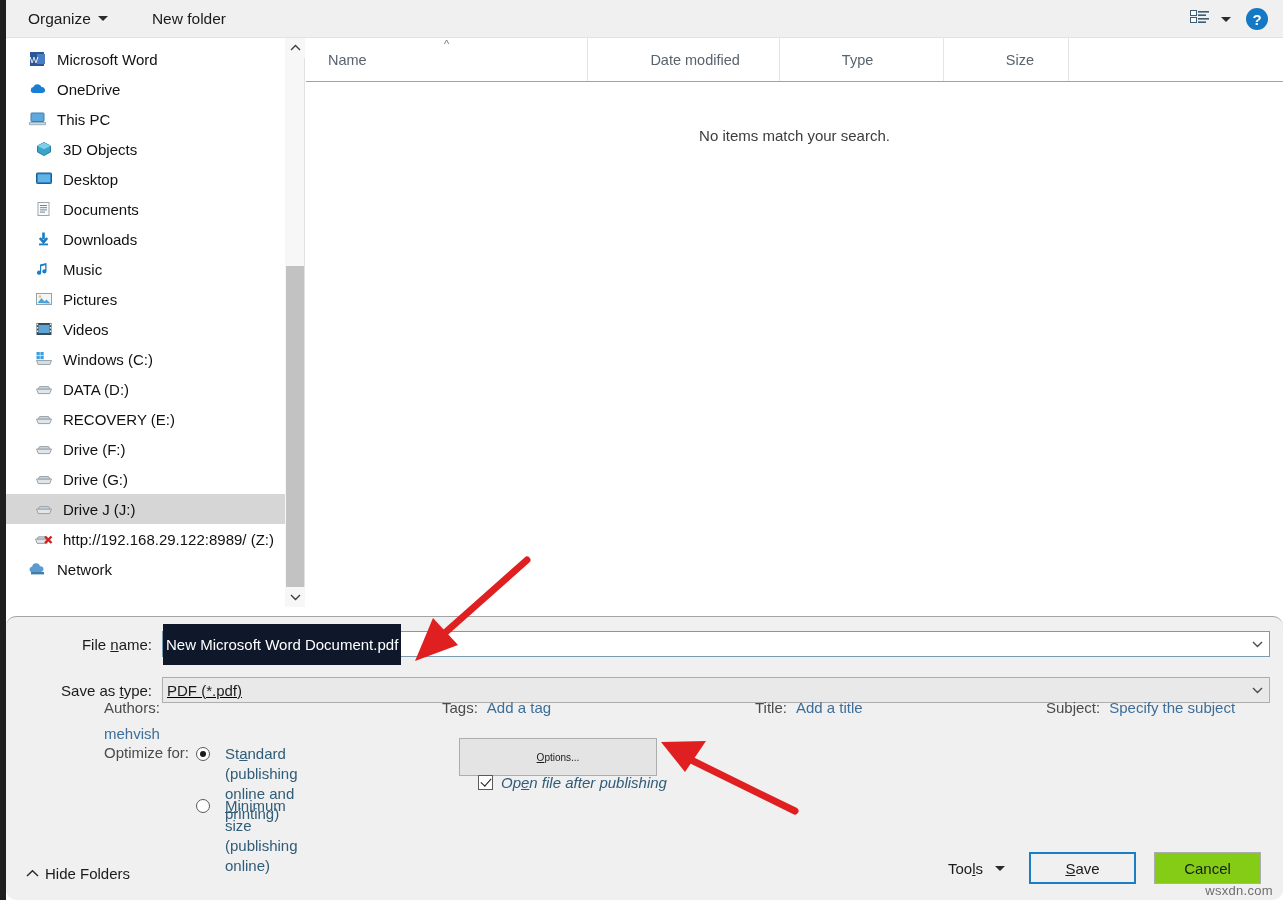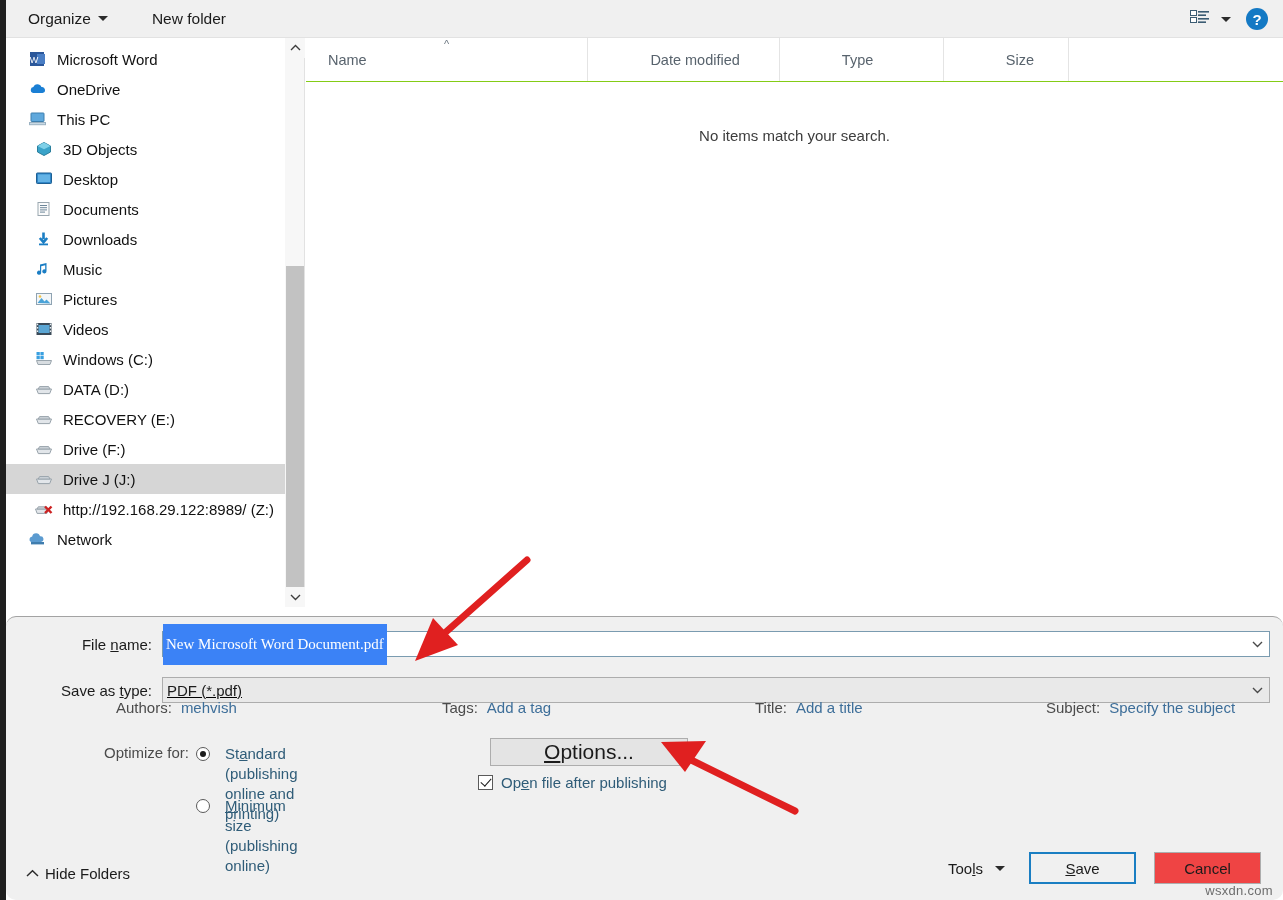--- a/index.html
+++ b/index.html
@@ -115,21 +115,21 @@
     font-size: 15px; color: #1b1b1b;
   }
   .combo {
     position: relative; flex: 1; margin-right: 13px; height: 26px;
     display: flex; align-items: center;
   }
   .combo.filename { background: #ffffff; border: 1px solid #7a9bb0; }
   .combo.filetype { background: #e9e9e9; border: 1px solid #adadad; text-decoration: underline; }
   .combo-val { padding-left: 4px; font-size: 15px; color: #1b1b1b; }
   .combo.filename .combo-val {
-    background: #3b82f6; color: #ffffff; padding: 12px 3px; font-family: Liberation Serif, serif;
+    background: #0f172a; color: #ffffff; padding: 12px 3px;
   }
   .combo-arrow {
     position: absolute; right: 0; top: 0; width: 24px; height: 24px;
     display: flex; align-items: center; justify-content: center;
   }
 
   
   .meta-row {
     position: absolute; left: 0; right: 0; top: 82px; height: 26px;
   }
@@ -155,40 +155,40 @@
   .radio.on::after {
     content: ''; position: absolute; left: 3px; top: 3px;
     width: 6px; height: 6px; border-radius: 50%; background: #1b1b1b;
   }
   .radio-text {
     font-size: 15px; color: #2f5c78; line-height: 20px; max-width: 190px;
   }
   .acc { text-decoration: underline; }
 
   .options-btn {
-    position: absolute; left: 484px; top: 738px; width: 198px; height: 28px;
+    position: absolute; left: 453px; top: 738px; width: 198px; height: 38px;
     background: #e4e4e4; border: 1px solid #adadad;
     display: flex; align-items: center; justify-content: center;
-    font-size: 21px; color: #1b1b1b; cursor: default;
+    font-size: 10px; color: #1b1b1b; cursor: default;
   }
   .openfile-row {
     position: absolute; left: 472px; top: 774px;
     display: flex; align-items: center; gap: 8px;
   }
   .checkbox {
     width: 15px; height: 15px; background: #fff; border: 1px solid #5a5a5a;
     position: relative; flex: 0 0 15px;
   }
   .checkbox.on::after {
     content: ''; position: absolute; left: 4px; top: 0px;
     width: 5px; height: 9px;
     border: solid #1b1b1b; border-width: 0 1.6px 1.6px 0;
     transform: rotate(42deg);
   }
-  .openfile-lbl { font-size: 15px; color: #2f5c78; }
+  .openfile-lbl { font-size: 15px; color: #2f5c78; font-style: italic; }
 
   
   .hide-folders {
     position: absolute; left: 20px; bottom: 18px;
     display: flex; align-items: center; gap: 6px;
     font-size: 15px; color: #1b1b1b; cursor: default;
   }
   .footer-btns {
     position: absolute; right: 22px; bottom: 16px;
     display: flex; align-items: center; gap: 18px;
@@ -196,21 +196,21 @@
   .tools-btn {
     display: flex; align-items: center; gap: 12px;
     font-size: 15px; color: #1b1b1b; cursor: default; margin-right: 6px;
   }
   .btn {
     width: 107px; height: 32px;
     display: flex; align-items: center; justify-content: center;
     font-size: 15px; color: #1b1b1b; cursor: default;
   }
   .btn.save   { background: #f0f0f0; border: 2px solid #1a7ec2; }
-  .btn.cancel { background: #ef4444; border: 1px solid #adadad; justify-content: center; }
+  .btn.cancel { background: #84cc16; border: 1px solid #adadad; justify-content: center; }
 
   .watermark {
     position: absolute; right: 10px; bottom: 2px;
     font-size: 13px; color: #6e6e6e; letter-spacing: .3px;
   }
 
   .arrow-layer {
     position: absolute; left: 0; top: 0; width: 1283px; height: 900px;
     pointer-events: none;
   }
@@ -381,20 +381,29 @@
         </div>
         <div class="nav-item lvl1">
           <span class="nav-ico">
             <svg width="18" height="16" viewBox="0 0 18 16">
               <path d="M1.5 8 h15 l-1.8 4.6 h-11.4 Z" fill="#e2e6ea" stroke="#98a3ab"></path>
               <path d="M3.2 8 L4.6 5.6 h9 L15 8 Z" fill="#cfd6db" stroke="#98a3ab"></path>
             </svg>
           </span>
           <span>Drive (F:)</span>
         </div>
+        <div class="nav-item lvl1">
+          <span class="nav-ico">
+            <svg width="18" height="16" viewBox="0 0 18 16">
+              <path d="M1.5 8 h15 l-1.8 4.6 h-11.4 Z" fill="#e2e6ea" stroke="#98a3ab"></path>
+              <path d="M3.2 8 L4.6 5.6 h9 L15 8 Z" fill="#cfd6db" stroke="#98a3ab"></path>
+            </svg>
+          </span>
+          <span>Drive (G:)</span>
+        </div>
         <div class="nav-item lvl1 selected">
           <span class="nav-ico">
             <svg width="18" height="16" viewBox="0 0 18 16">
               <path d="M1.5 8 h15 l-1.8 4.6 h-11.4 Z" fill="#e2e6ea" stroke="#98a3ab"></path>
               <path d="M3.2 8 L4.6 5.6 h9 L15 8 Z" fill="#cfd6db" stroke="#98a3ab"></path>
             </svg>
           </span>
           <span>Drive J (J:)</span>
         </div>
         <div class="nav-item lvl1">
@@ -477,21 +486,21 @@
         <span class="combo-val">PDF (*.pdf)</span>
         <span class="combo-arrow">
           <svg width="11" height="8" viewBox="0 0 11 8">
             <path d="M1 2 L5.5 6.4 L10 2" fill="none" stroke="#4a4a4a" stroke-width="1.4"></path>
           </svg>
         </span>
       </div>
     </div>
 
     <div class="meta-row">
-      <div class="meta-group" style="left:110px;">
+      <div class="meta-group" style="left:98px;flex-direction:column;">
         <span class="meta-key">Authors:</span>
         <span class="meta-val">mehvish</span>
       </div>
       <div class="meta-group" style="left:436px;">
         <span class="meta-key">Tags:</span>
         <span class="meta-val">Add a tag</span>
       </div>
       <div class="meta-group" style="left:749px;">
         <span class="meta-key">Title:</span>
         <span class="meta-val">Add a title</span>

